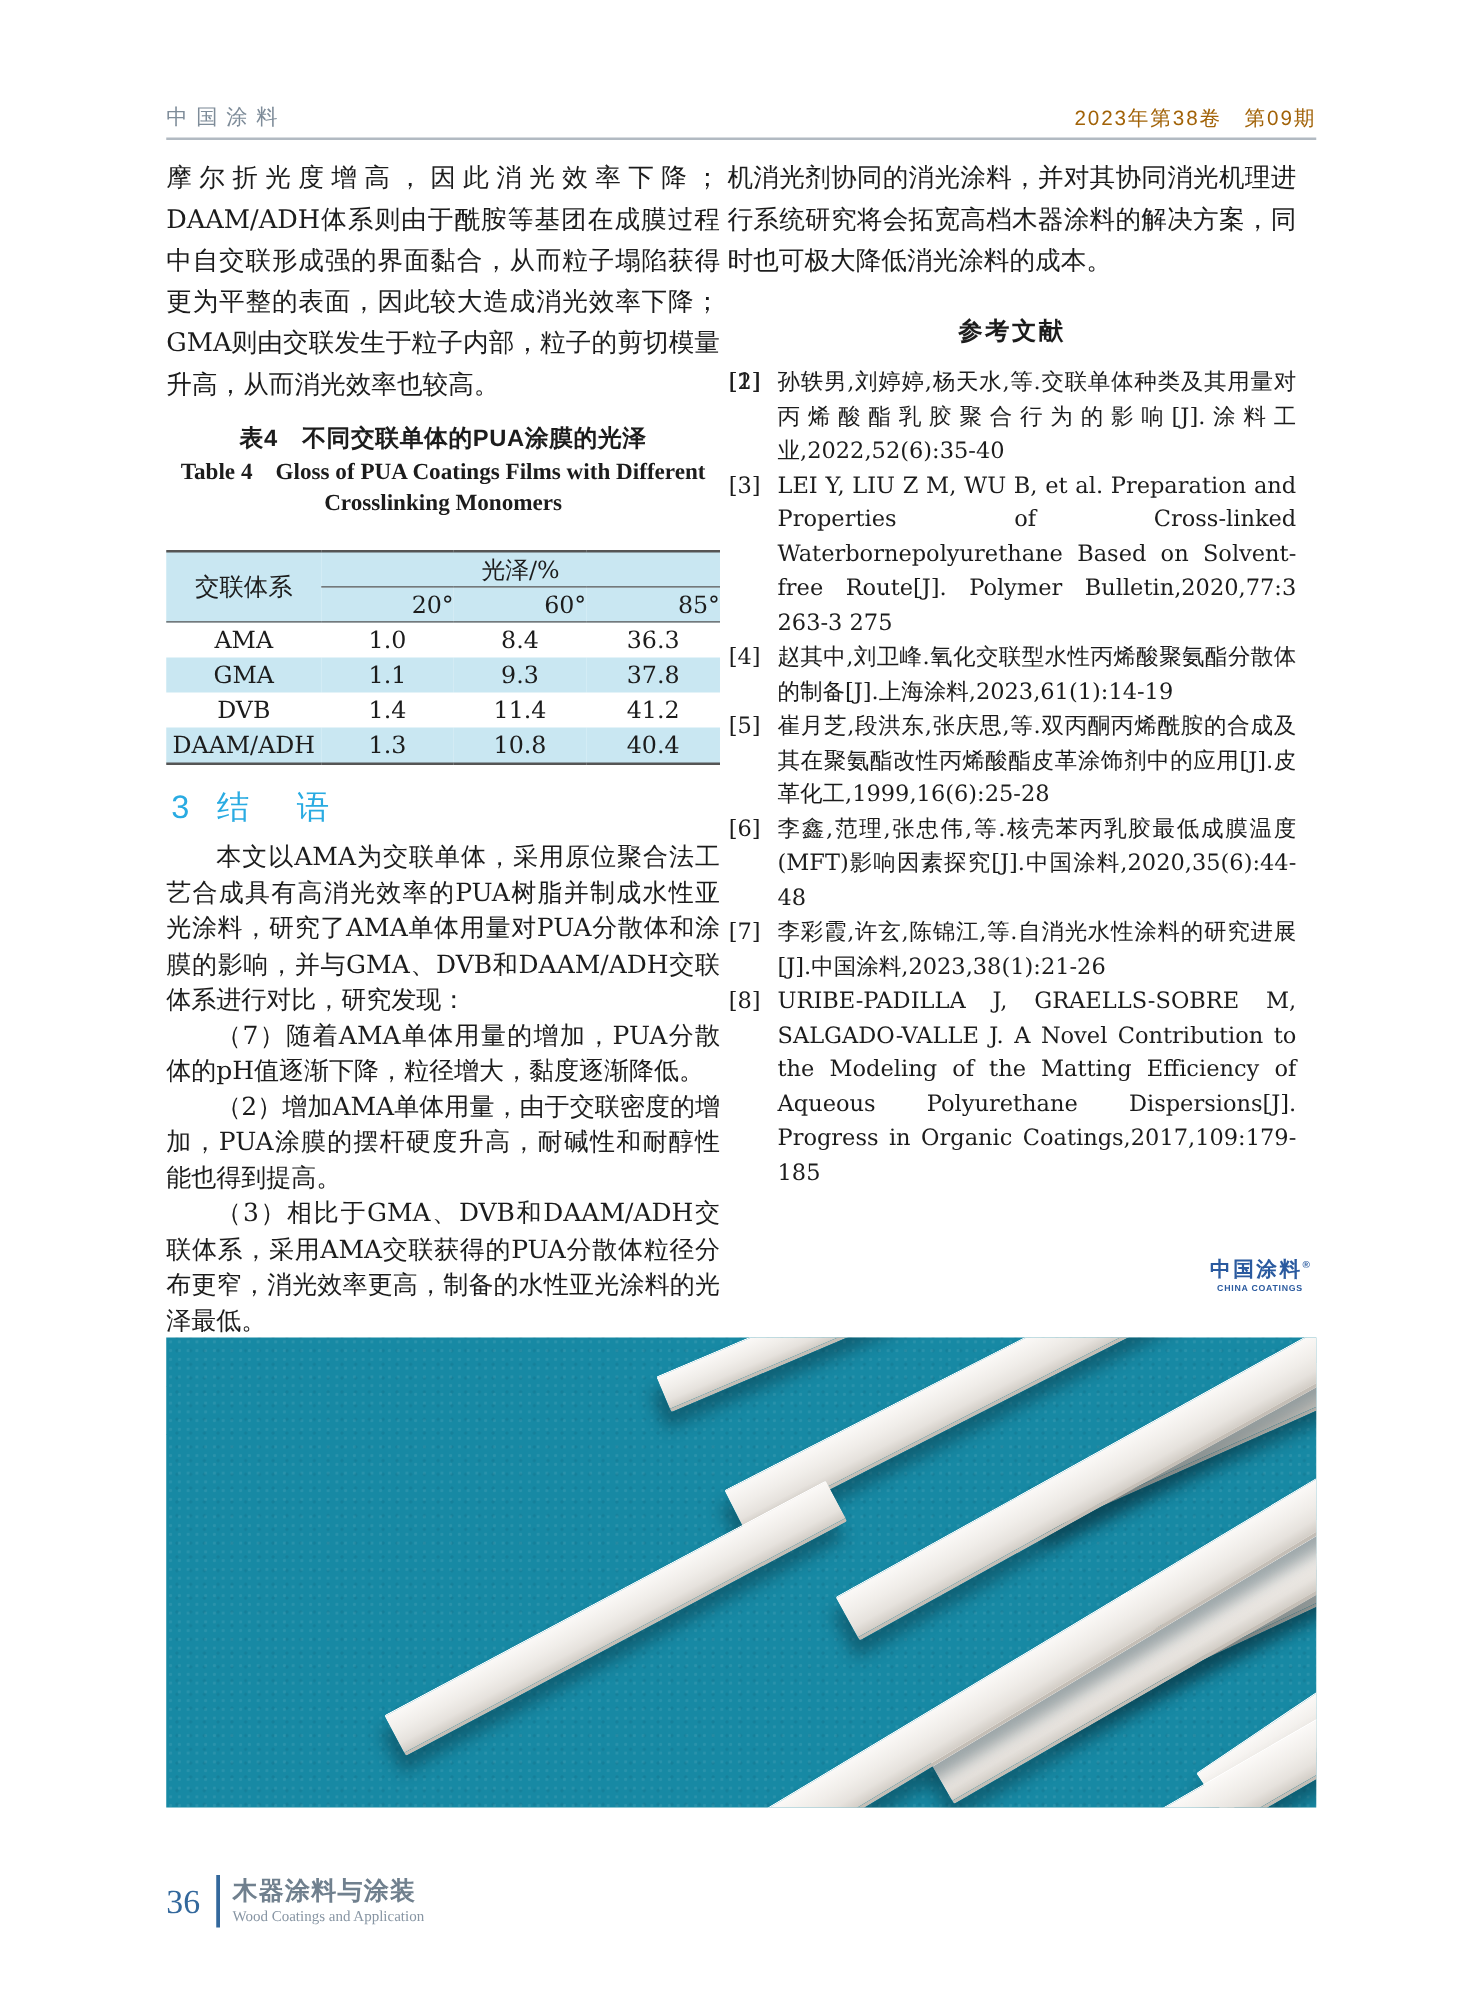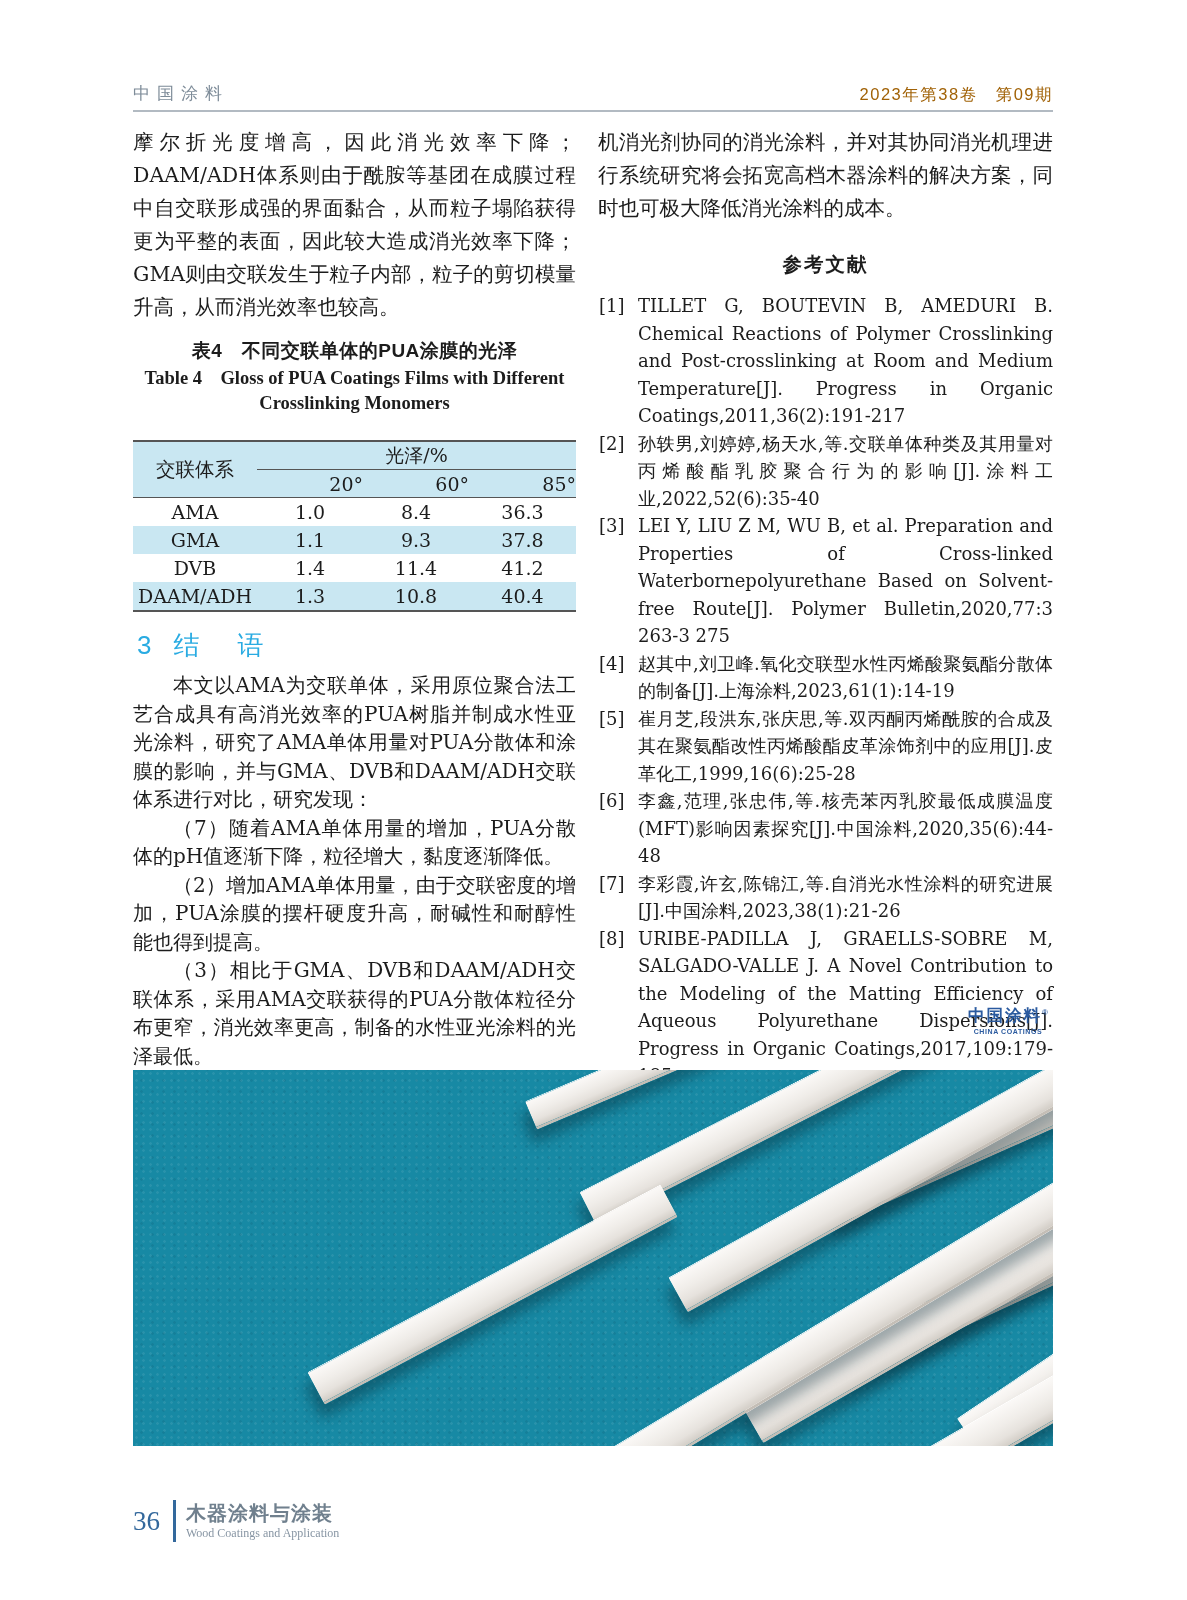--- a/index.html
+++ b/index.html
@@ -10,21 +10,21 @@
   }
   
   .hdr-journal{position:absolute;left:133px;top:82px;font-family:"Liberation Sans",sans-serif;
     font-size:17px;letter-spacing:7px;color:#7e8c99;}
   .hdr-issue{position:absolute;right:134px;top:84px;font-family:"Liberation Sans",sans-serif;
     font-size:16.5px;letter-spacing:1.5px;color:#a16207;}
   .hdr-rule{position:absolute;left:133px;top:110px;width:920px;height:2px;background:#b2bac2;}
 
   
   .col-left{position:absolute;left:133px;top:126px;width:443px;}
-  .col-right{position:absolute;left:598px;top:126px;width:455px;}
+  .col-right{position:absolute;left:582px;top:126px;width:455px;}
   .para-cn{font-size:20.5px;line-height:33px;text-align:justify;margin:0;}
 
   
   .tbl-cap-zh{margin:14px 0 2px 0;text-align:center;font-weight:bold;font-size:19px;
     font-family:"Liberation Sans",sans-serif;letter-spacing:.5px;}
   .tbl-cap-en{text-align:center;font-weight:bold;font-size:18.5px;line-height:25px;
     font-family:"Liberation Serif",serif;margin:2px 6px 24px 6px;}
   table.gloss{width:100%;border-collapse:collapse;border-top:2.5px solid #555;
     border-bottom:2.5px solid #555;font-size:19px;}
   table.gloss th,table.gloss td{font-weight:normal;padding:0;}
@@ -152,21 +152,20 @@
 </div>
 
 <div class="col-right">
   <p class="para-cn">机消光剂协同的消光涂料，并对其协同消光机理进行系统研究将会拓宽高档木器涂料的解决方案，同时也可极大降低消光涂料的成本。</p>
 
   <div class="refs-head">参考文献</div>
 
   <div>
     <p class="ref">
       <span class="lbl">[1]</span>
-      <span>TILLET G, BOUTEVIN B, AMEDURI B. Chemical Reactions of Polymer Crosslinking and Post-crosslinking at Room and Medium Temperature[J]. Progress in Organic Coatings,2011,36(2):191-217</span>
     </p>
     <p class="ref">
       <span class="lbl">[2]</span>
       <span>孙轶男,刘婷婷,杨天水,等.交联单体种类及其用量对丙烯酸酯乳胶聚合行为的影响[J].涂料工业,2022,52(6):35-40</span>
     </p>
     <p class="ref">
       <span class="lbl">[3]</span>
       <span>LEI Y, LIU Z M, WU B, et al. Preparation and Properties of Cross-linked Waterbornepolyurethane Based on Solvent-free Route[J]. Polymer Bulletin,2020,77:3 263-3 275</span>
     </p>
     <p class="ref">

